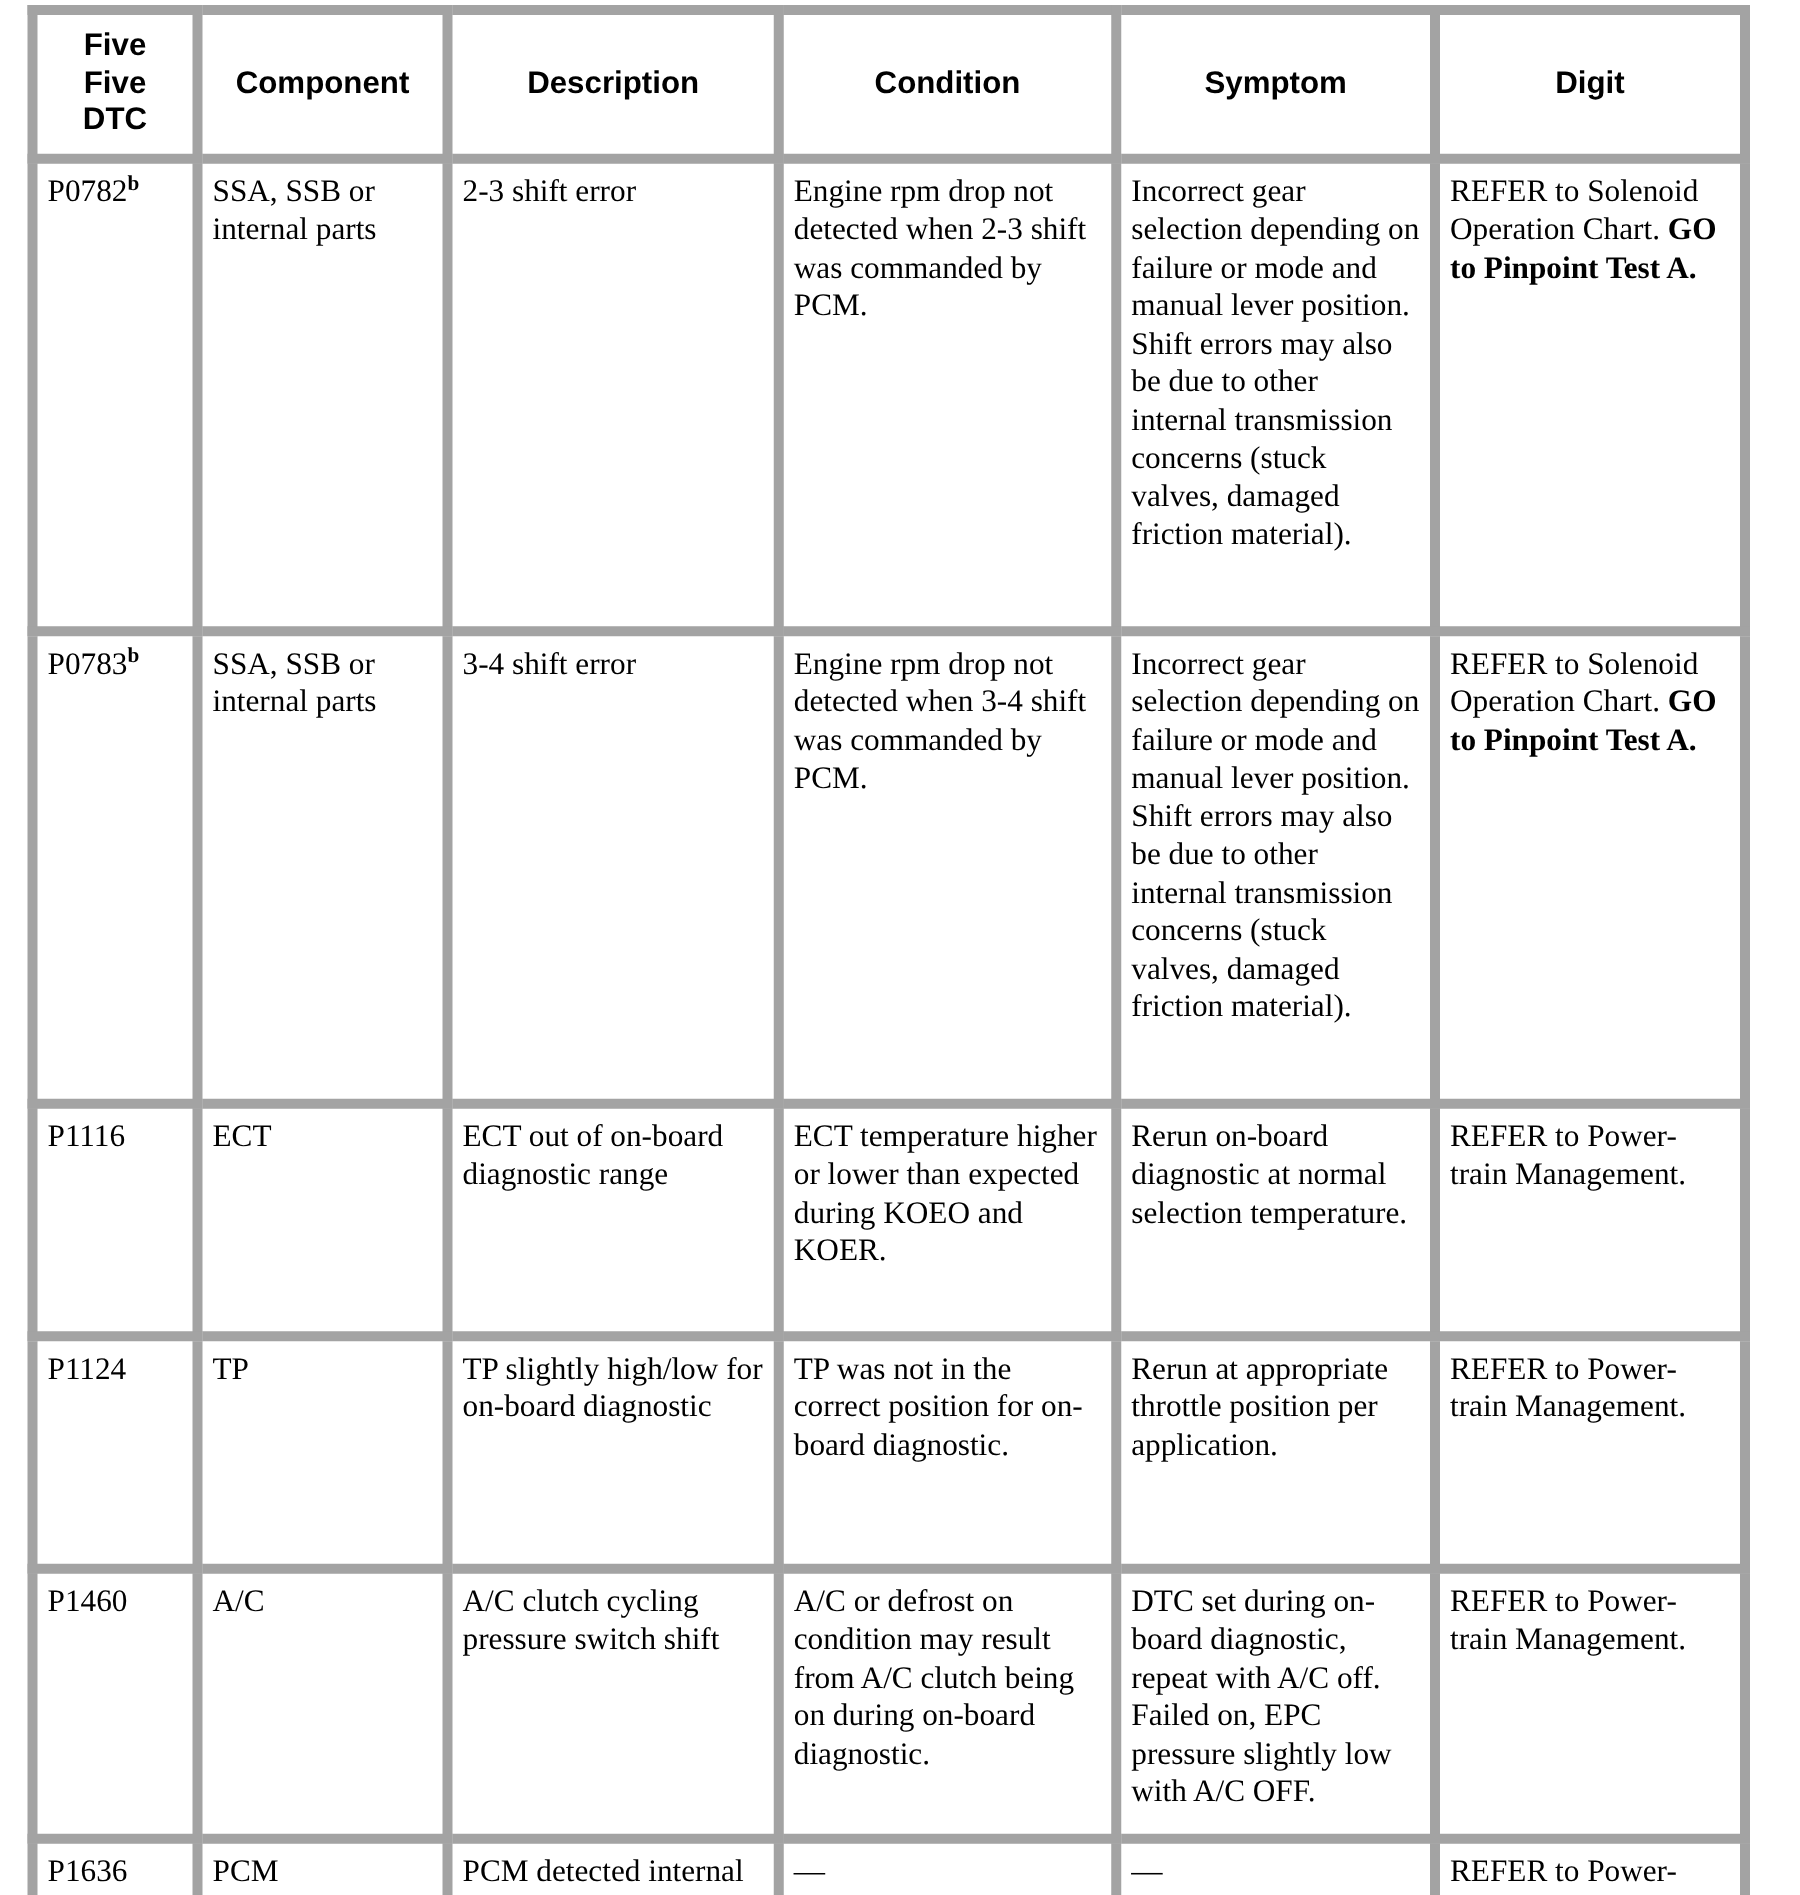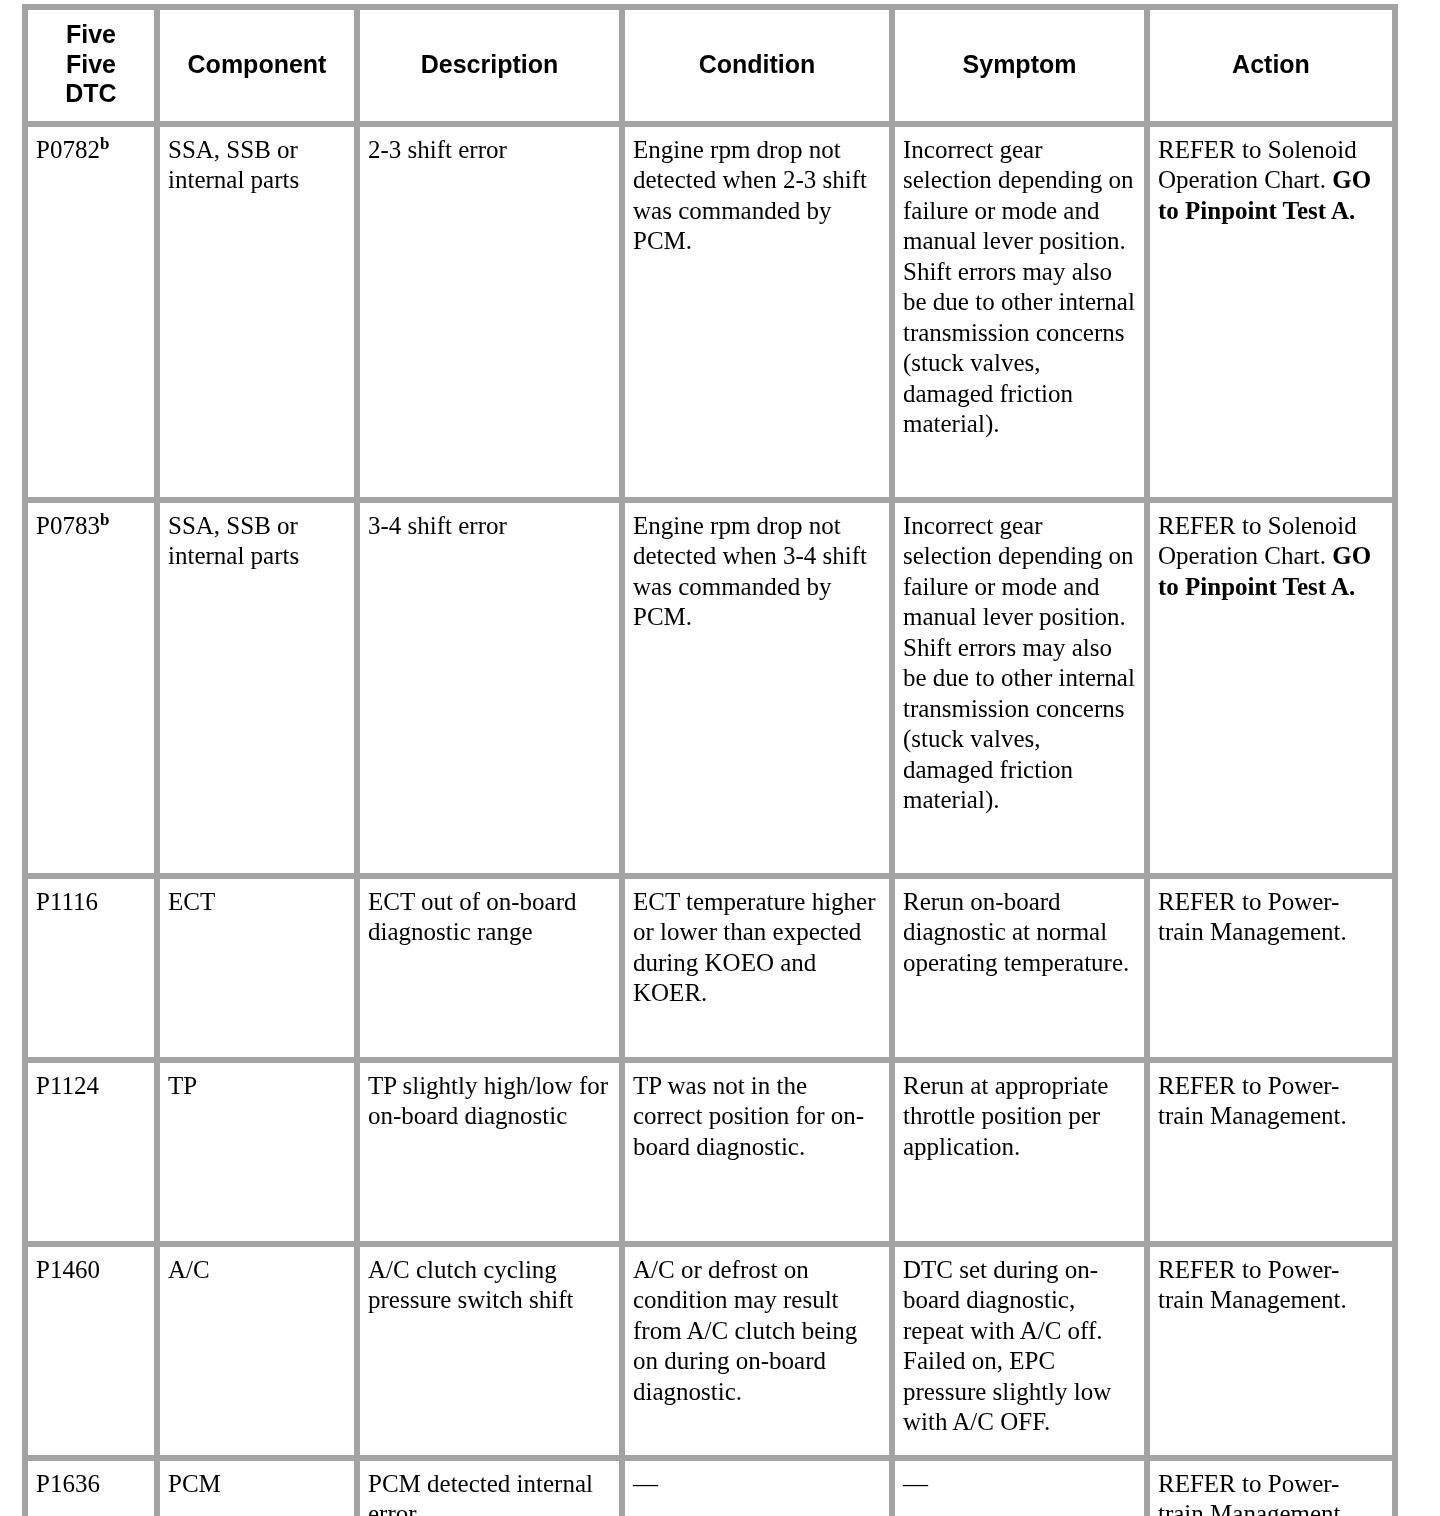--- a/index.html
+++ b/index.html
@@ -20,21 +20,21 @@
     box-sizing: border-box;
   }
   table.dtc {
     border-collapse: collapse;
     table-layout: fixed;
     width: 1370px;
     margin-left: 22px;
     margin-top: 4px;
   }
   table.dtc th, table.dtc td {
-    border: 6px solid #a3a3a3;
+    border: 8px solid #a3a3a3;
     vertical-align: top;
     padding: 8px 8px 10px 8px;
     font-size: 25px;
     line-height: 1.22;
   }
   table.dtc thead th {
     text-align: center;
     vertical-align: middle;
     font-family: "Liberation Sans", sans-serif;
     font-weight: bold;
@@ -93,21 +93,21 @@
       <tr>
         <th class="col-dtc">
           <span class="cellline">Five</span>
           <span class="cellline">Five</span>
           <span class="cellline">DTC</span>
         </th>
         <th>Component</th>
         <th>Description</th>
         <th>Condition</th>
         <th>Symptom</th>
-        <th>Action</th>
+        <th>Digit</th>
       </tr>
     </thead>
     <tbody>
 
       <tr class="row-tall">
         <td class="cell-dtc"><span>P0782</span><sup class="fn">b</sup></td>
         <td class="cell-comp">SSA, SSB or internal parts</td>
         <td>2-3 shift error</td>
         <td>Engine rpm drop not detected when 2-3 shift was commanded by PCM.</td>
         <td>Incorrect gear selection depending on failure or mode and manual lever position. Shift errors may also be due to other internal transmission concerns (stuck valves, damaged friction material).</td>
@@ -121,21 +121,21 @@
         <td>Engine rpm drop not detected when 3-4 shift was commanded by PCM.</td>
         <td>Incorrect gear selection depending on failure or mode and manual lever position. Shift errors may also be due to other internal transmission concerns (stuck valves, damaged friction material).</td>
         <td><span>REFER to Solenoid Operation Chart. </span><span class="bold">GO to Pinpoint Test A.</span></td>
       </tr>
 
       <tr class="row-mid">
         <td class="cell-dtc"><span>P1116</span><sup class="fn"></sup></td>
         <td class="cell-comp">ECT</td>
         <td>ECT out of on-board diagnostic range</td>
         <td>ECT temperature higher or lower than expected during KOEO and KOER.</td>
-        <td>Rerun on-board diagnostic at normal operating temperature.</td>
+        <td>Rerun on-board diagnostic at normal selection temperature.</td>
         <td><span>REFER to Power-train Management.</span><span class="bold"></span></td>
       </tr>
 
       <tr class="row-mid">
         <td class="cell-dtc"><span>P1124</span><sup class="fn"></sup></td>
         <td class="cell-comp">TP</td>
         <td>TP slightly high/low for on-board diagnostic</td>
         <td>TP was not in the correct position for on-board diagnostic.</td>
         <td>Rerun at appropriate throttle position per application.</td>
         <td><span>REFER to Power-train Management.</span><span class="bold"></span></td>

